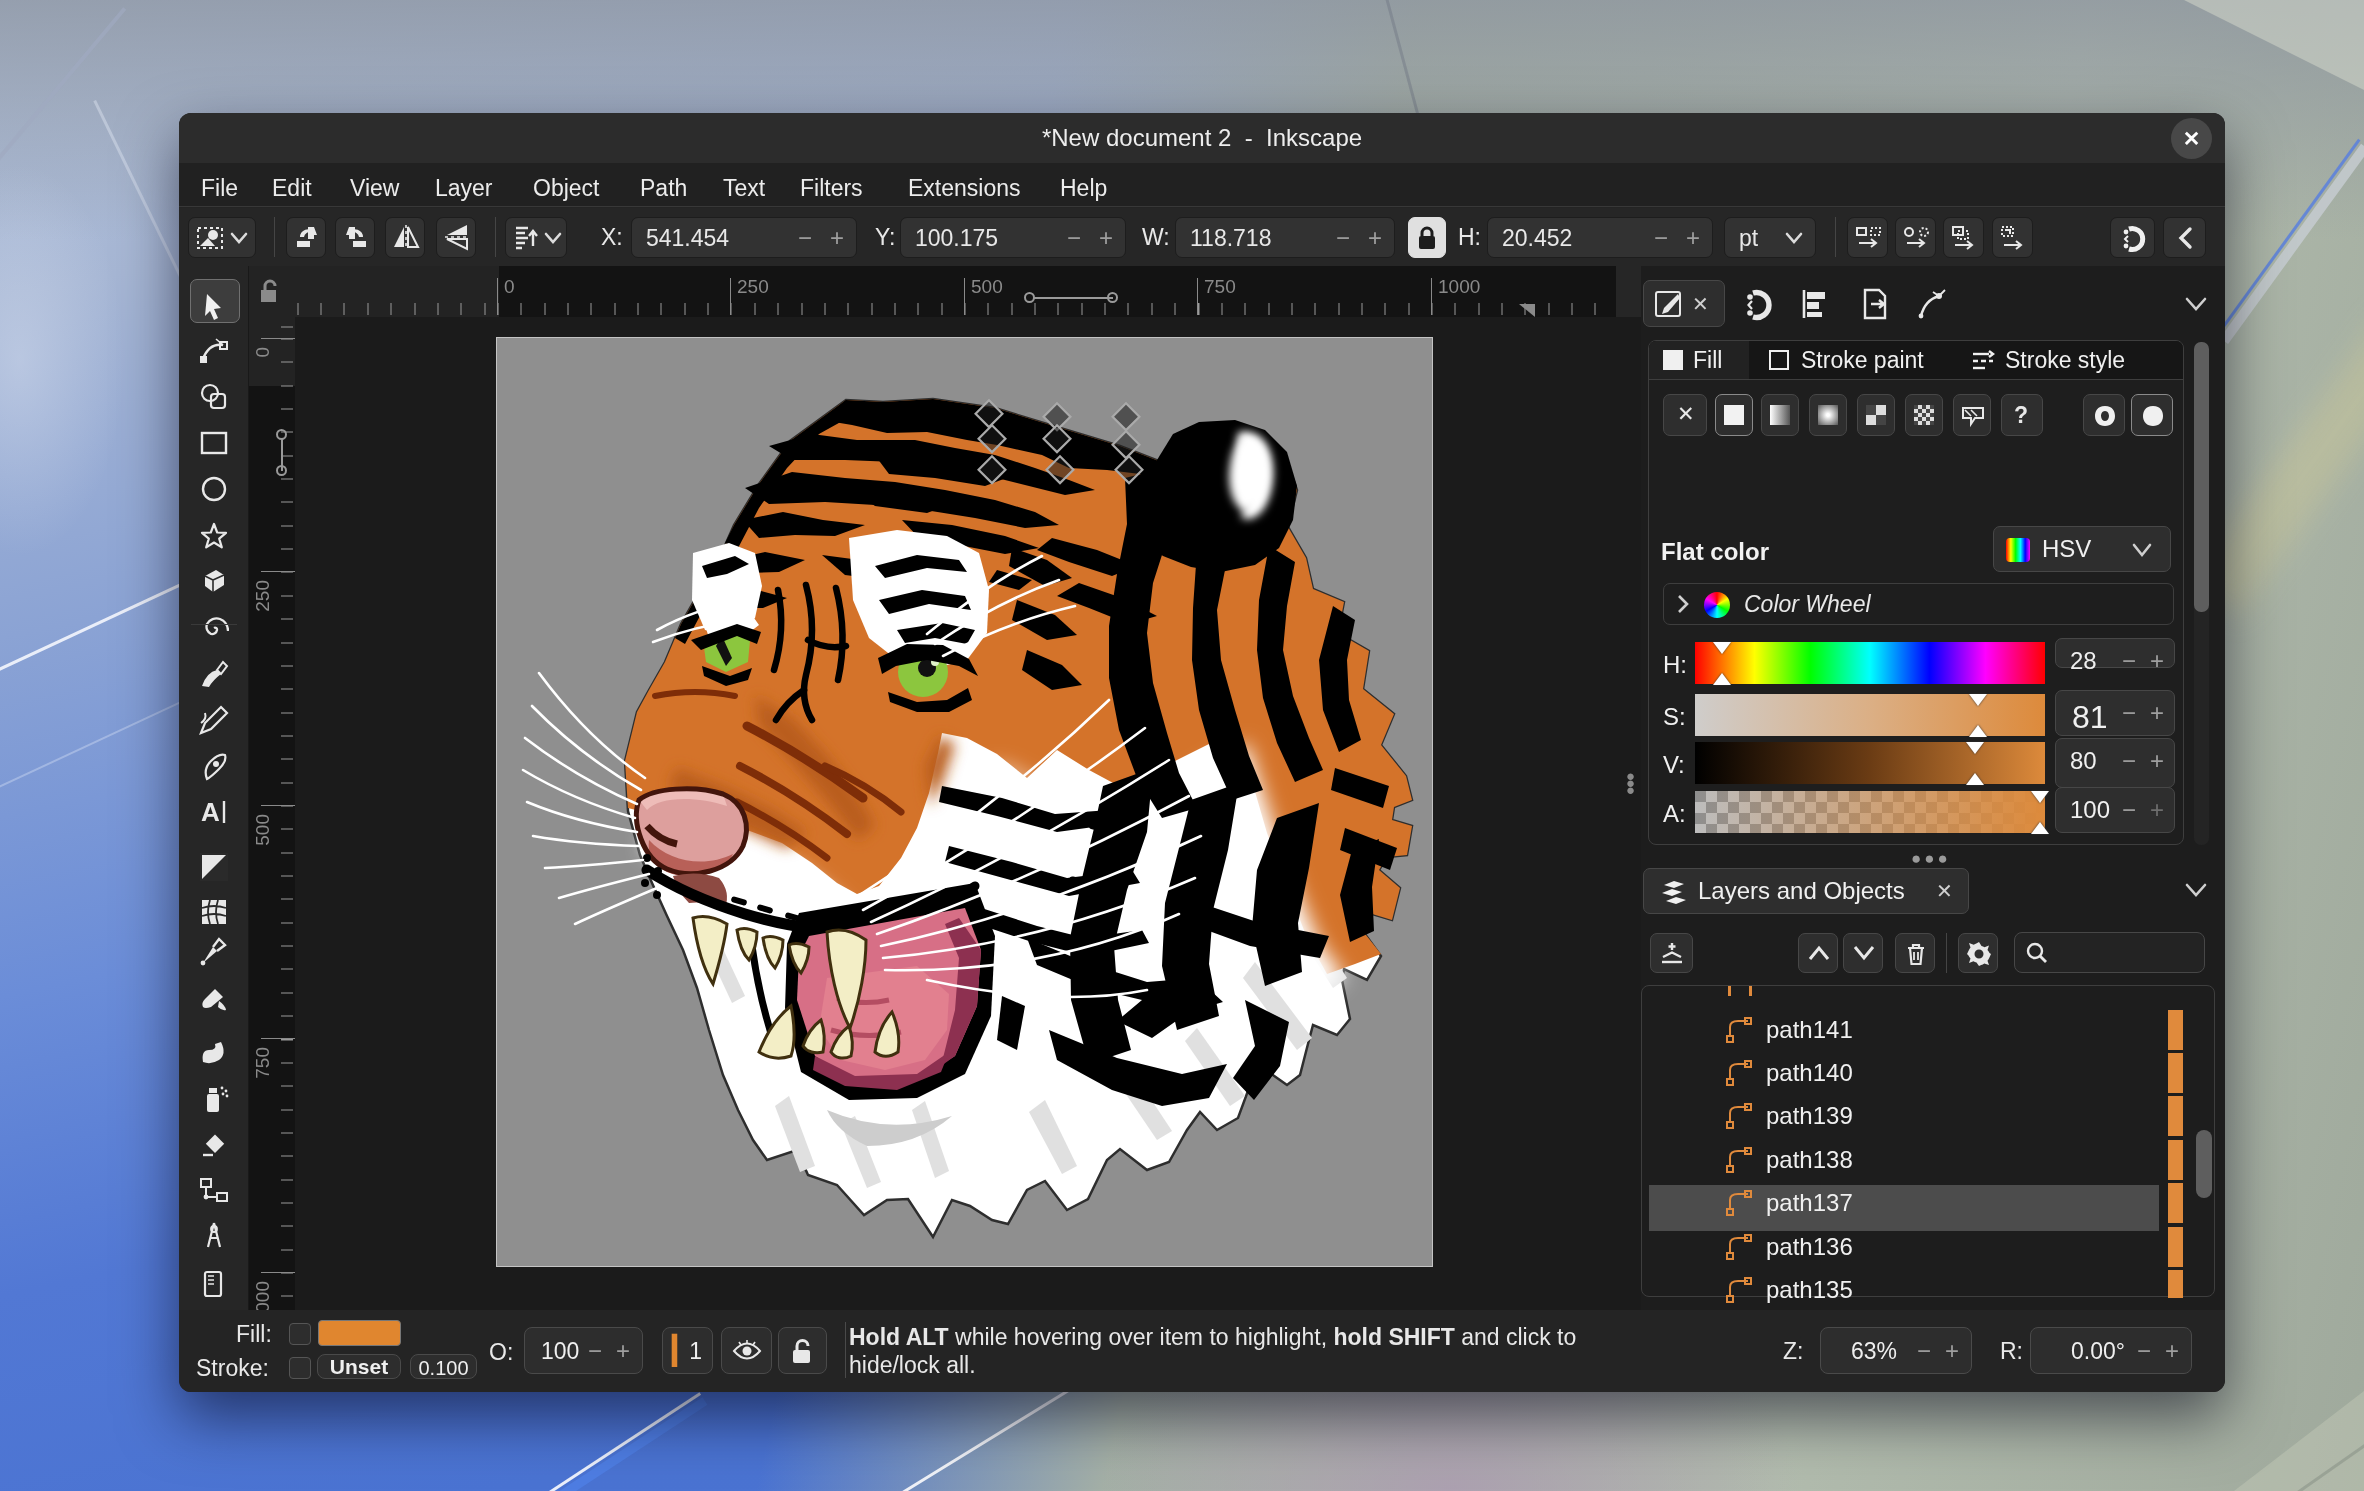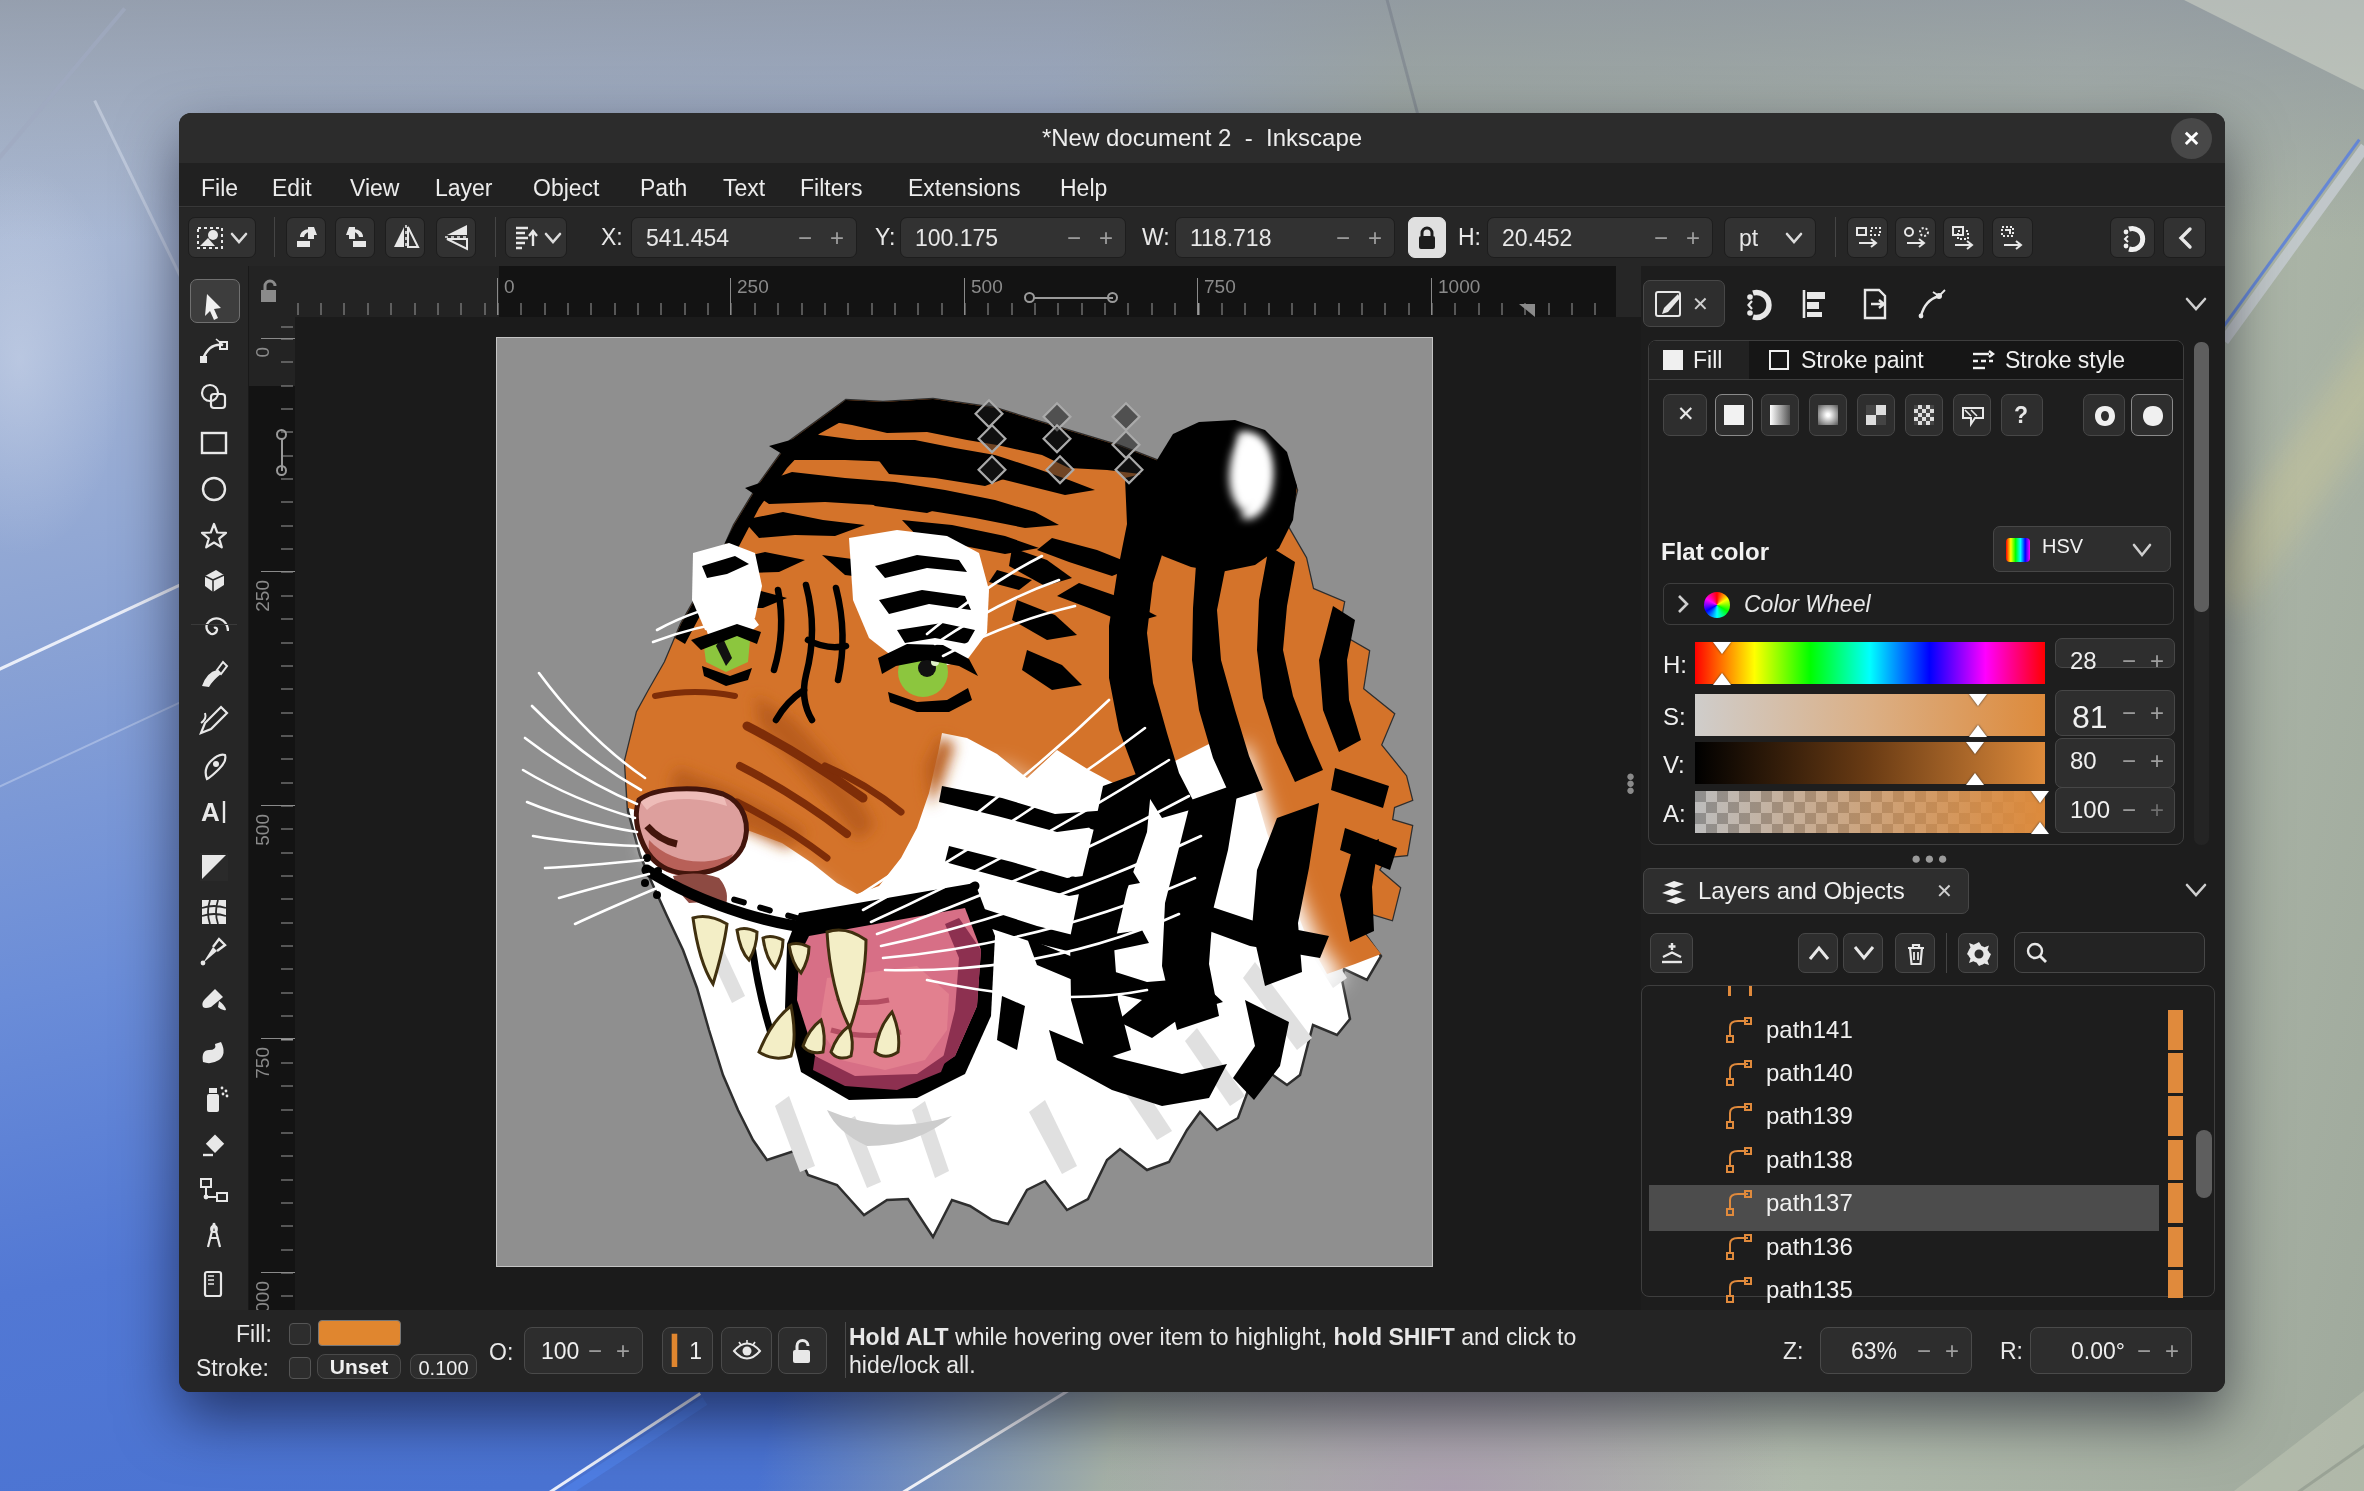--- a/index.html
+++ b/index.html
@@ -695,21 +695,21 @@
             </svg>
           </div>
         <div class="pbtn" style="left:482px;top:53px;width:42px;height:42px;border-color:#8a8a8a">
             <svg class="ico" style="left:9px;top:9px" width="24" height="24" viewBox="0 0 24 24">
               <path d="M12 2 C20 2 22 8 22 12 C22 18 18 22 12 22 C6 22 2 18 2 12 C2 8 4 2 12 2 Z" fill="#f0f0f0"></path>
             </svg>
           </div>
         <span style="position:absolute;left:12px;top:197px;color:#f2f2f2;font-size:24px;font-weight:bold">Flat color</span>
         <div class="pbtn" style="left:344px;top:185px;width:178px;height:46px">
           <div style="position:absolute;left:12px;top:11px;width:24px;height:24px;border-radius:4px;background:linear-gradient(90deg,red,#ff0,#0f0,#0ff,#00f,#f0f)"></div>
-          <span style="position:absolute;left:48px;top:8px;color:#f0f0f0;font-size:20px">HSV</span>
+          <span style="position:absolute;left:48px;top:8px;color:#f0f0f0;font-size:24px">HSV</span>
           <svg class="ico" style="left:138px;top:16px" width="20" height="15" viewBox="0 0 20 15">
               <path d="M2 2 L10 12 L18 2" fill="none" stroke="#cfcfcf" stroke-width="2.6" stroke-linecap="round"></path>
             </svg>
         </div>
         <div style="position:absolute;left:14px;top:242px;width:511px;height:42px;border:1px solid #3e3e3e;border-radius:7px">
           <svg class="ico" style="left:12px;top:10px" width="14" height="20" viewBox="0 0 14 20">
               <path d="M3 2 L11 10 L3 18" fill="none" stroke="#d0d0d0" stroke-width="2.6"></path>
             </svg>
           <div style="position:absolute;left:40px;top:8px;width:26px;height:26px;border-radius:50%;background:conic-gradient(#f00,#ff0,#0f0,#0ff,#00f,#f0f,#f00)"></div>
           <span style="position:absolute;left:80px;top:7px;color:#e8e8e8;font-size:23px;font-style:italic">Color Wheel</span>

